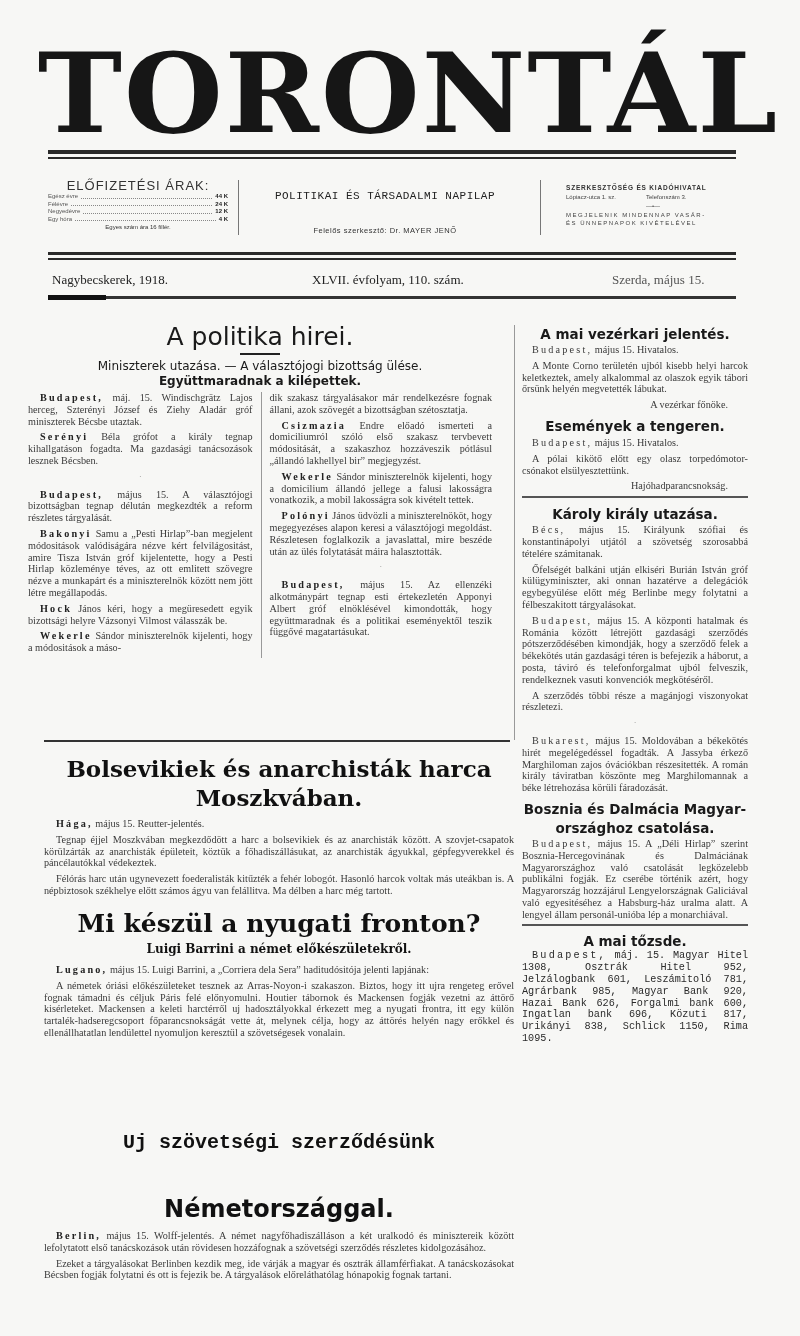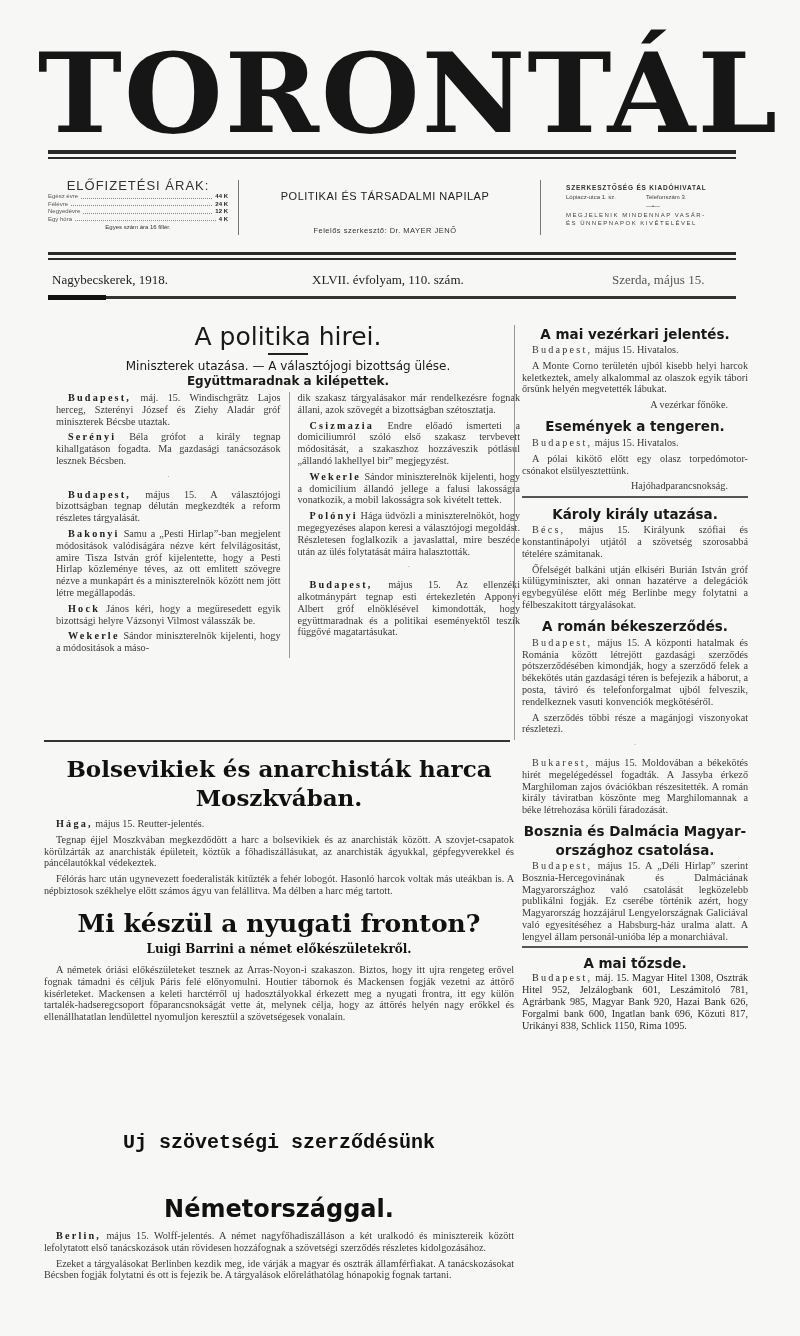--- a/index.html
+++ b/index.html
@@ -19,21 +19,21 @@
   .rule-double { border-top:3px solid #2a2a2a; border-bottom:2px solid #2a2a2a; height:3px; }
   .price-box { left:48px; top:178px; width:180px; font-family:"Liberation Sans", sans-serif; color:#555; }
   .price-box .hdr { text-align:center; font-size:13px; letter-spacing:1px; color:#333; }
   .price-row { display:flex; font-size:6px; line-height:7.5px; }
   .price-row .lbl { flex:0 0 auto; }
   .price-row .dots { flex:1; border-bottom:1px dotted #888; margin:0 3px 2px; }
   .price-row .val { font-weight:bold; color:#222; }
   .price-box .single { text-align:center; font-size:6px; margin-top:1px; color:#333; }
   .vsep { width:1px; background:#777; }
   .center-box { left:240px; top:190px; width:290px; text-align:center; font-family:"Liberation Sans", sans-serif; }
-  .center-box .sub { font-size:11px; letter-spacing:0.5px; color:#222; }
+  .center-box .sub { font-size:11px; letter-spacing:0.5px; color:#222;font-family:Liberation Mono, monospace; }
   .center-box .ed { font-size:7.5px; margin-top:24px; color:#333; letter-spacing:0.5px; }
   .right-box { left:566px; top:184px; width:234px; font-family:"Liberation Sans", sans-serif; color:#444; }
   .right-box .l1 { font-size:6.5px; letter-spacing:0.8px; font-weight:bold; color:#333; }
   .right-box .l2 { font-size:6px; margin-top:3px; display:flex; gap:30px; }
   .right-box .orn { font-size:6px; margin:3px 0 0 80px; }
   .right-box .l3 { font-size:6px; letter-spacing:1.5px; margin-top:3px; }
   .dateline { top:272px; font-size:13px; color:#222; }
   h2, h3, h4 { margin:0; }
   .sec-title { font-family:"DejaVu Sans", sans-serif; text-align:center; color:#1a1a1a; }
   .serif-title { font-family:"DejaVu Serif", serif; font-weight:bold; text-align:center; color:#111; }
@@ -98,41 +98,41 @@
 </div>
 
 <div class="abs rule-double" style="left:48px; top:252px; width:688px;"></div>
 
 <div class="abs dateline" style="left:52px;">Nagybecskerek, 1918.</div>
 <div class="abs dateline" style="left:312px;">XLVII. évfolyam, 110. szám.</div>
 <div class="abs dateline" style="left:612px; color:#555;">Szerda, május 15.</div>
 <div class="abs" style="left:48px; top:296px; width:688px; height:3px; background:#333;"></div>
 <div class="abs" style="left:48px; top:295px; width:58px; height:5px; background:#111;"></div>
 
-<div class="abs" style="left:56px; top:322px; width:464px;">
+<div class="abs" style="left:28px; top:322px; width:464px;">
   <h2 class="sec-title" style="font-size:25px; font-weight:normal; line-height:30px;">A politika hirei.</h2>
   <div style="width:40px; height:2px; background:#222; margin:1px auto 4px;"></div>
   <div class="sec-title" style="font-size:12px; font-weight:normal; line-height:14px;">Miniszterek utazása. — A választójogi bizottság ülése.</div>
   <div class="sec-title" style="font-size:12px; font-weight:bold; line-height:16px;">Együttmaradnak a kilépettek.</div>
   <div style="display:flex; gap:8px; margin-top:3px;">
     <div class="body-text" style="width:228px;">
       <p><span class="sp bold">Budapest,</span><span> máj. 15. Windischgrätz Lajos herceg, Szterényi József és Ziehy Aladár gróf miniszterek Bécsbe utaztak.</span></p>
       <p><span class="sp bold">Serényi</span><span> Béla grófot a király tegnap kihallgatáson fogadta. Ma gazdasági tanácsozások lesznek Bécsben.</span></p>
       <div class="dot-mark">·</div>
       <p><span class="sp bold">Budapest,</span><span> május 15. A választójogi bizottságban tegnap délután megkezdték a reform részletes tárgyalását.</span></p>
       <p><span class="sp bold">Bakonyi</span><span> Samu a „Pesti Hirlap”-ban megjelent módositások valódiságára nézve kért felvilágositást, amire Tisza István gróf kijelentette, hogy a Pesti Hirlap közleménye téves, az ott emlitett szövegre nézve a munkapárt és a miniszterelnök között nem jött létre megállapodás.</span></p>
       <p><span class="sp bold">Hock</span><span> János kéri, hogy a megüresedett egyik bizottsági helyre Vázsonyi Vilmost válasszák be.</span></p>
       <p><span class="sp bold">Wekerle</span><span> Sándor miniszterelnök kijelenti, hogy a módositások a máso-</span></p>
     </div>
     <div class="col-rule"></div>
     <div class="body-text" style="width:226px;">
       <p style="text-indent:0;"><span>dik szakasz tárgyalásakor már rendelkezésre fognak állani, azok szövegét a bizottságban szétosztatja.</span></p>
       <p><span class="sp bold">Csizmazia</span><span> Endre előadó ismerteti a domiciliumról szóló első szakasz tervbevett módositását, a szakaszhoz hozzáveszik pótlásul „állandó lakhellyel bir” megjegyzést.</span></p>
       <p><span class="sp bold">Wekerle</span><span> Sándor miniszterelnök kijelenti, hogy a domicilium állandó jellege a falusi lakosságra vonatkozik, a mobil lakosságra sok kivételt tettek.</span></p>
-      <p><span class="sp bold">Polónyi</span><span> Hága üdvözli a miniszterelnököt, hogy megegyezéses alapon keresi a választójogi megoldást. Részletesen foglalkozik a javaslattal, mire beszéde után az ülés folytatását máira halasztották.</span></p>
+      <p><span class="sp bold">Polónyi</span><span> János üdvözli a miniszterelnököt, hogy megegyezéses alapon keresi a választójogi megoldást. Részletesen foglalkozik a javaslattal, mire beszéde után az ülés folytatását máira halasztották.</span></p>
       <div class="dot-mark">·</div>
       <p><span class="sp bold">Budapest,</span><span> május 15. Az ellenzéki alkotmánypárt tegnap esti értekezletén Apponyi Albert gróf elnöklésével kimondották, hogy együttmaradnak és a politikai eseményektől teszik függővé magatartásukat.</span></p>
     </div>
   </div>
 </div>
 <div class="abs hr" style="left:44px; top:740px; width:466px;"></div>
 
 <div class="abs" style="left:44px; top:754px; width:470px;">
   <div class="serif-title" style="font-size:23px; line-height:29px;">Bolsevikiek és anarchisták harca</div>
   <div class="serif-title" style="font-size:23px; line-height:29px;">Moszkvában.</div>
@@ -140,20 +140,21 @@
     <p><span class="sp bold">Hága,</span><span> május 15. Reutter-jelentés.</span></p>
     <p><span>Tegnap éjjel Moszkvában megkezdődött a harc a bolsevikiek és az anarchisták között. A szovjet-csapatok körülzárták az anarchisták épületeit, köztük a főhadiszállásukat, az anarchisták ágyukkal, gépfegyverekkel és páncélautókkal védekeztek.</span></p>
     <p><span>Félórás harc után ugynevezett foederalisták kitűzték a fehér lobogót. Hasonló harcok voltak más uteákban is. A népbiztosok székhelye előtt számos ágyu van felállitva. Ma délben a harc még tartott.</span></p>
   </div>
 </div>
 
 <div class="abs" style="left:44px; top:908px; width:470px;">
   <div class="serif-title" style="font-size:25px; line-height:32px;">Mi készül a nyugati fronton?</div>
   <div class="serif-title" style="font-size:12px; line-height:18px;">Luigi Barrini a német előkészületekről.</div>
   <div class="body-text" style="margin-top:6px;">
+    <p><span class="sp bold">Lugano,</span><span> május 15. Luigi Barrini, a „Corriera dela Sera” haditudósitója jelenti lapjának:</span></p>
     <p><span>A németek óriási előkészületeket tesznek az Arras-Noyon-i szakaszon. Biztos, hogy itt ujra rengeteg erővel fognak támadni és céljuk Páris felé előnyomulni. Houtier tábornok és Mackensen fogják vezetni az áttörő kisérleteket. Mackensen a keleti harctérről uj hadosztályokkal érkezett meg a nyugati frontra, itt egy külön tartalék-hadseregcsoport főparancsnokságát vette át, melynek célja, hogy az áttörés helyén nagy erőkkel és ellenállhatatlan lendülettel nyomuljon keresztül a szövetségesek vonalain.</span></p>
   </div>
 </div>
 
 <div class="abs" style="left:44px; top:1128px; width:470px;">
   <div class="serif-title" style="font-size:20px; line-height:30px; font-family:Liberation Mono, monospace;">Uj szövetségi szerződésünk</div>
   <div class="serif-title" style="font-size:24px; line-height:30px; font-family:'DejaVu Sans', sans-serif;margin-top:36px;">Németországgal.</div>
   <div class="body-text" style="margin-top:6px;">
     <p><span class="sp bold">Berlin,</span><span> május 15. Wolff-jelentés. A német nagyfőhadiszálláson a két uralkodó és minisztereik között lefolytatott első tanácskozások után rövidesen hozzáfognak a szövetségi szerződés részletes kidolgozásához.</span></p>
     <p><span>Ezeket a tárgyalásokat Berlinben kezdik meg, ide várják a magyar és osztrák államférfiakat. A tanácskozásokat Bécsben fogják folytatni és ott is fejezik be. A tárgyalások előreláthatólag hónapokig fognak tartani.</span></p>
@@ -177,32 +178,31 @@
     <p class="sign">Hajóhadparancsnokság.</p>
   </div>
   <div class="hr-light" style="margin:4px 0 6px;"></div>
 
   <div class="sec-title" style="font-size:13.5px; font-weight:bold; line-height:20px;">Károly király utazása.</div>
   <div class="body-text">
     <p><span class="sp">Bécs,</span><span> május 15. Királyunk szófiai és konstantinápolyi utjától a szövetség szorosabbá tételére számitanak.</span></p>
     <p><span>Őfelségét balkáni utján elkiséri Burián István gróf külügyminiszter, aki onnan hazatérve a delegációk egybegyülése előtt még Berlinbe megy folytatni a félbeszakitott tárgyalásokat.</span></p>
   </div>
 
-  <div class="sec-title" style="font-size:13.5px; font-weight:bold; line-height:22px;">A román békeszerződés.</div>
   <div class="body-text">
     <p><span class="sp">Budapest,</span><span> május 15. A központi hatalmak és Románia között létrejött gazdasági szerződés pótszerződésében kimondják, hogy a szerződő felek a békekötés után gazdasági téren is befejezik a háborut, a posta, táviró és telefonforgalmat ujból felveszik, rendelkeznek vasuti konvenciók megkötéséről.</span></p>
     <p><span>A szerződés többi része a magánjogi viszonyokat részletezi.</span></p>
     <div class="dot-mark">·</div>
     <p><span class="sp">Bukarest,</span><span> május 15. Moldovában a békekötés hirét megelégedéssel fogadták. A Jassyba érkező Marghiloman zajos óvációkban részesitették. A román király táviratban köszönte meg Marghilomannak a béke létrehozása körüli fáradozását.</span></p>
   </div>
 
   <div class="sec-title" style="font-size:13.5px; font-weight:bold; line-height:19px; margin-top:6px;">Bosznia és Dalmácia Magyar-</div>
   <div class="sec-title" style="font-size:13.5px; font-weight:bold; line-height:19px;">országhoz csatolása.</div>
   <div class="body-text">
     <p><span class="sp">Budapest,</span><span> május 15. A „Déli Hirlap” szerint Bosznia-Hercegovinának és Dalmáciának Magyarországhoz való csatolását legközelebb publikálni fogják. Ez cserébe történik azért, hogy Magyarország hozzájárul Lengyelországnak Galiciával való egyesitéséhez a Habsburg-ház uralma alatt. A lengyel állam personál-unióba lép a monarchiával.</span></p>
   </div>
   <div class="hr-light" style="margin:4px 0 6px;"></div>
 
   <div class="sec-title" style="font-size:13.5px; font-weight:bold; line-height:18px;">A mai tőzsde.</div>
   <div class="body-text">
-    <p style="color:#2a2a2a;"><span class="sp">Budapest,</span><span> máj. 15. Magyar Hitel 1308, Osztrák Hitel 952, Jelzálogbank 601, Leszámitoló 781, Agrárbank 985, Magyar Bank 920, Hazai Bank 626, Forgalmi bank 600, Ingatlan bank 696, Közuti 817, Urikányi 838, Schlick 1150, Rima 1095.</span></p>
+    <p style="color:#2a2a2a;font-family:Liberation Mono, monospace;"><span class="sp">Budapest,</span><span> máj. 15. Magyar Hitel 1308, Osztrák Hitel 952, Jelzálogbank 601, Leszámitoló 781, Agrárbank 985, Magyar Bank 920, Hazai Bank 626, Forgalmi bank 600, Ingatlan bank 696, Közuti 817, Urikányi 838, Schlick 1150, Rima 1095.</span></p>
   </div>
 </div>
 
 </body></html>

